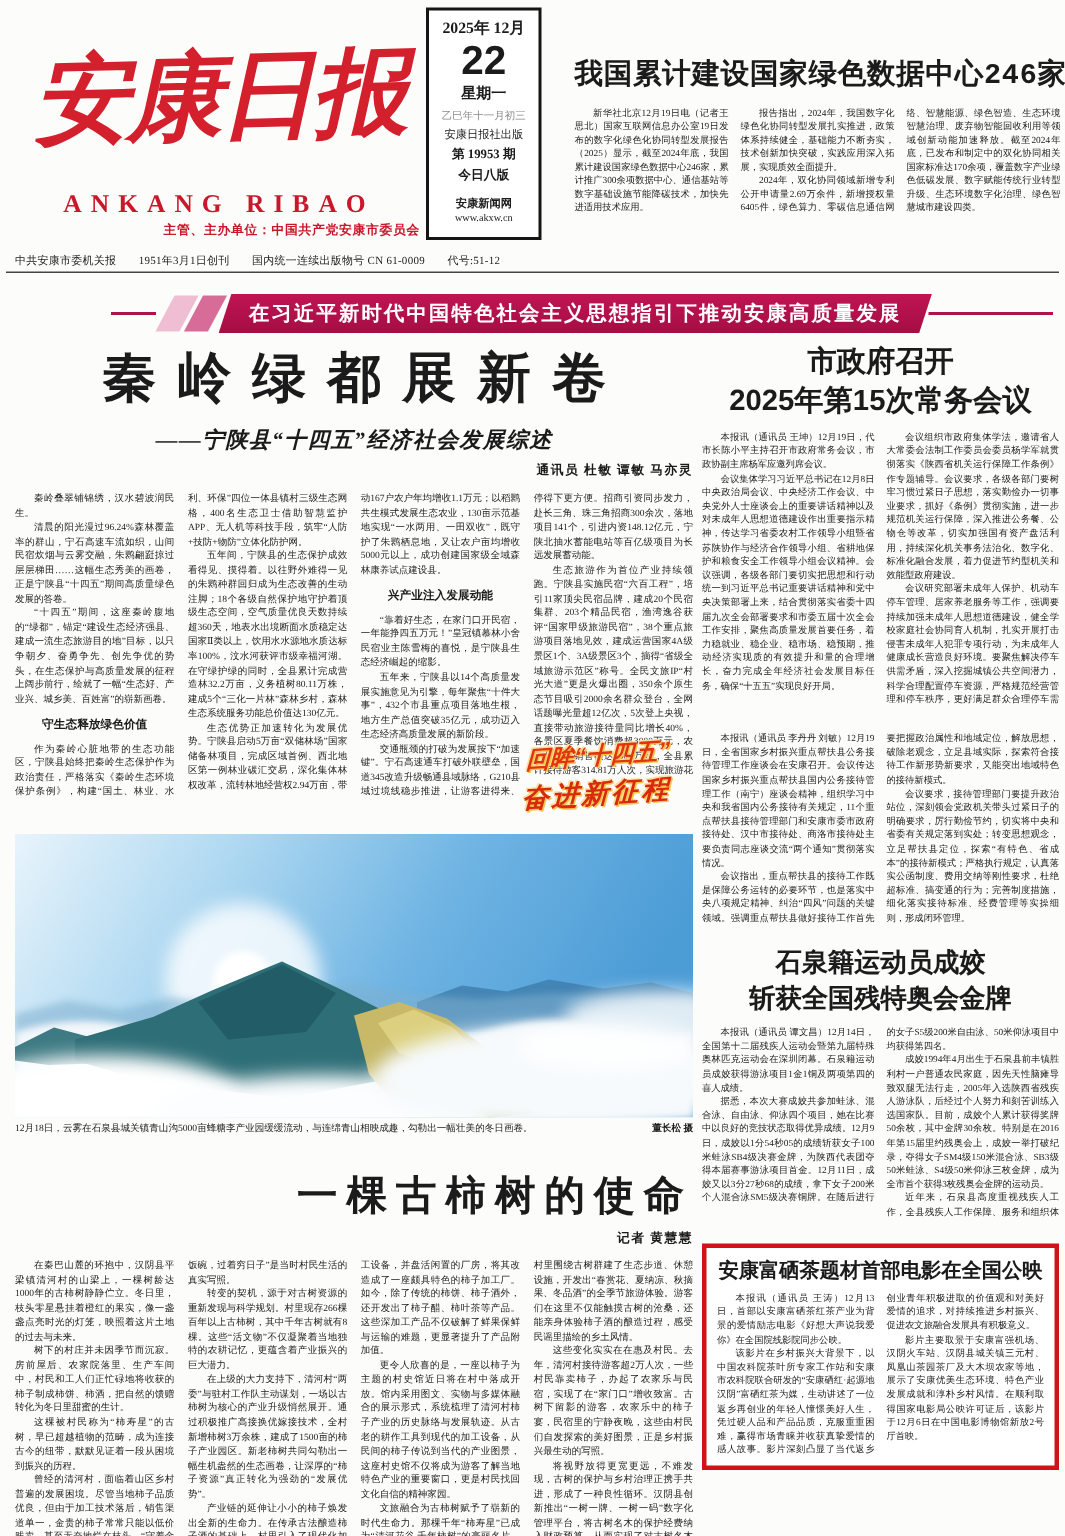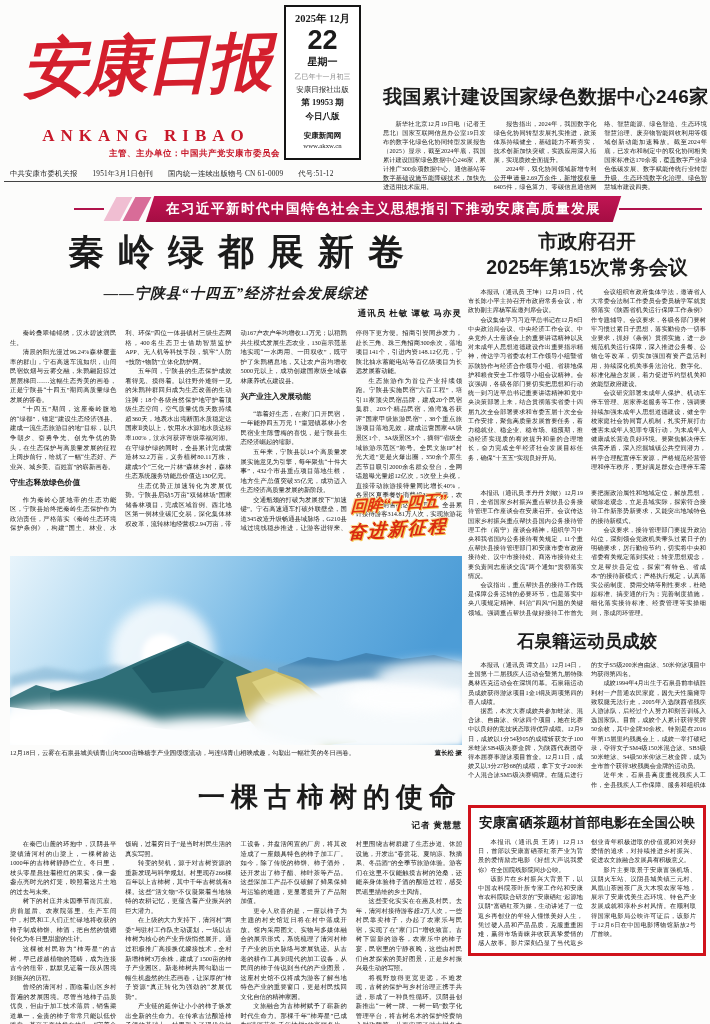--- a/index.html
+++ b/index.html
@@ -28,22 +28,22 @@
   .db-ym{font-size:10.5px;font-weight:bold;margin-top:5px;}
   .db-day{font-size:27px;font-weight:bold;line-height:28px;font-family:"Liberation Sans",sans-serif;}
   .db-week{font-size:10px;font-weight:bold;margin-top:1px;}
   .db-lunar{font-size:7px;color:#8a8a8a;margin-top:3px;}
   .db-pub{font-size:7.5px;margin-top:3px;}
   .db-issue,.db-pages{font-size:8.5px;font-weight:bold;margin-top:2px;}
   .db-site{font-size:7.5px;font-weight:bold;margin-top:8px;}
   .db-url{font-size:6.8px;margin-top:1px;}
   
   #top-article{left:383px;top:36px;width:324px;}
-  .top-headline{font-family:Liberation Sans, sans-serif;font-weight:bold;
-    font-size:19px;letter-spacing:.5px;white-space:nowrap;margin-top:48px;}
+  .top-headline{font-family:Liberation Mono, monospace;font-weight:bold;
+    font-size:19px;letter-spacing:.5px;white-space:nowrap;}
   .top-body{margin-top:9px;height:76px;column-count:3;column-gap:8px;column-fill:auto;
     overflow:hidden;font-size:6.2px;line-height:9px;text-align:justify;}
   
   #mast-rule{left:4px;right:4px;top:181px;border-top:1.6px solid #444;}
   #banner-row{left:74px;right:8px;top:194px;height:30px;display:flex;align-items:center;}
   .hline{height:2px;background:#b0134b;}
   .hline.l{flex:0 0 30px;}
   .hline.r{flex:1;}
   .stripe{height:24px;width:16px;transform:skewX(-28deg);margin-right:3px;}
   .stripe.s1{background:#f0bed2;margin-left:6px;}
@@ -59,21 +59,21 @@
   .main-title{font-family:"Liberation Sans",sans-serif;font-weight:900;font-size:36px;
     letter-spacing:14px;text-align:center;padding-left:14px;white-space:nowrap;}
   .main-subtitle{margin-top:7px;text-align:center;font-size:14.5px;font-weight:600;
     font-style:oblique;letter-spacing:1px;}
   .byline{text-align:right;font-size:8.5px;margin-top:5px;}
   .byline b{letter-spacing:1px;}
   .main-body{margin-top:8px;height:206px;column-count:4;column-gap:9px;column-fill:auto;
     overflow:hidden;font-size:6.35px;line-height:9.55px;text-align:justify;}
   .para{margin:0;text-indent:2em;}
   .subhead{font-family:Liberation Serif, serif;font-size:7.8px;font-weight:bold;
-    text-align:left;margin:7px 0;}
+    text-align:center;margin:7px 0;}
   #badge{
     left:330px;top:494px;width:136px;height:56px;transform:rotate(-4deg) skewX(-6deg);
     font-family:"Liberation Sans",sans-serif;font-weight:900;font-style:italic;text-align:center;
   }
   #badge .b1{font-size:16px;color:#e23312;text-shadow:1px 1px 0 #f6c64a,-1px -1px 0 #f9e0a0;}
   #badge .b2{font-size:18px;color:#d92a10;letter-spacing:2px;margin-top:2px;
     text-shadow:1px 1px 0 #f6c64a,-1px -1px 0 #f9e0a0;}
   
   #photo{left:10px;top:556px;width:452px;height:189px;overflow:hidden;}
   #photo svg{display:block;width:100%;height:100%;}
@@ -247,20 +247,21 @@
   <div class="reception">
     <div class="r-body">
         <p class="para">本报讯（通讯员 李丹丹 刘敏）12月19日，全省国家乡村振兴重点帮扶县公务接待管理工作座谈会在安康召开。会议传达国家乡村振兴重点帮扶县国内公务接待管理工作（南宁）座谈会精神，组织学习中央和我省国内公务接待有关规定，11个重点帮扶县接待管理部门和安康市委市政府接待处、汉中市接待处、商洛市接待处主要负责同志座谈交流“两个通知”贯彻落实情况。</p>
         <p class="para">会议指出，重点帮扶县的接待工作既是保障公务运转的必要环节，也是落实中央八项规定精神、纠治“四风”问题的关键领域。强调重点帮扶县做好接待工作首先要把握政治属性和地域定位，解放思想，破除老观念，立足县域实际，探索符合接待工作新形势新要求，又能突出地域特色的接待新模式。</p>
         <p class="para">会议要求，接待管理部门要提升政治站位，深刻领会党政机关带头过紧日子的明确要求，厉行勤俭节约，切实将中央和省委有关规定落到实处；转变思想观念，立足帮扶县定位，探索“有特色、省成本”的接待新模式；严格执行规定，认真落实公函制度、费用交纳等刚性要求，杜绝超标准、搞变通的行为；完善制度措施，细化落实接待标准、经费管理等实操细则，形成闭环管理。</p>
       </div>
   </div>
 
   <div class="athlete">
     <div class="r-title1">石泉籍运动员成姣</div>
+    <div class="r-title2">斩获全国残特奥会金牌</div>
     <div class="r-body">
         <p class="para">本报讯（通讯员 谭文昌）12月14日，全国第十二届残疾人运动会暨第九届特殊奥林匹克运动会在深圳闭幕。石泉籍运动员成姣获得游泳项目1金1铜及两项第四的喜人成绩。</p>
         <p class="para">据悉，本次大赛成姣共参加蛙泳、混合泳、自由泳、仰泳四个项目，她在比赛中以良好的竞技状态取得优异成绩。12月9日，成姣以1分54秒05的成绩斩获女子100米蛙泳SB4级决赛金牌，为陕西代表团夺得本届赛事游泳项目首金。12月11日，成姣又以3分27秒68的成绩，拿下女子200米个人混合泳SM5级决赛铜牌。在随后进行的女子S5级200米自由泳、50米仰泳项目中均获得第四名。</p>
         <p class="para">成姣1994年4月出生于石泉县前丰镇胜利村一户普通农民家庭，因先天性脑瘫导致双腿无法行走，2005年入选陕西省残疾人游泳队，后经过个人努力和刻苦训练入选国家队。目前，成姣个人累计获得奖牌50余枚，其中金牌30余枚。特别是在2016年第15届里约残奥会上，成姣一举打破纪录，夺得女子SM4级150米混合泳、SB3级50米蛙泳、S4级50米仰泳三枚金牌，成为全市首个获得3枚残奥会金牌的运动员。</p>
         <p class="para">近年来，石泉县高度重视残疾人工作，全县残疾人工作保障、服务和组织体系不断健全，残疾人参与社会活动的环境和条件明显改善，合法权益得到有力维护，全县残疾人事业健康快速发展。尤其是残疾人体育工作成效明显，涌现出一大批以夏江波、成姣为代表的石泉籍优秀运动员，先后在残奥会、全国残疾人运动会等大型综合运动会中崭露头角，屡获佳绩，展现了石泉健儿的良好风采。</p>
       </div>
   </div>
 
   <div id="movie-box">
     <div class="movie-title">安康富硒茶题材首部电影在全国公映</div>

